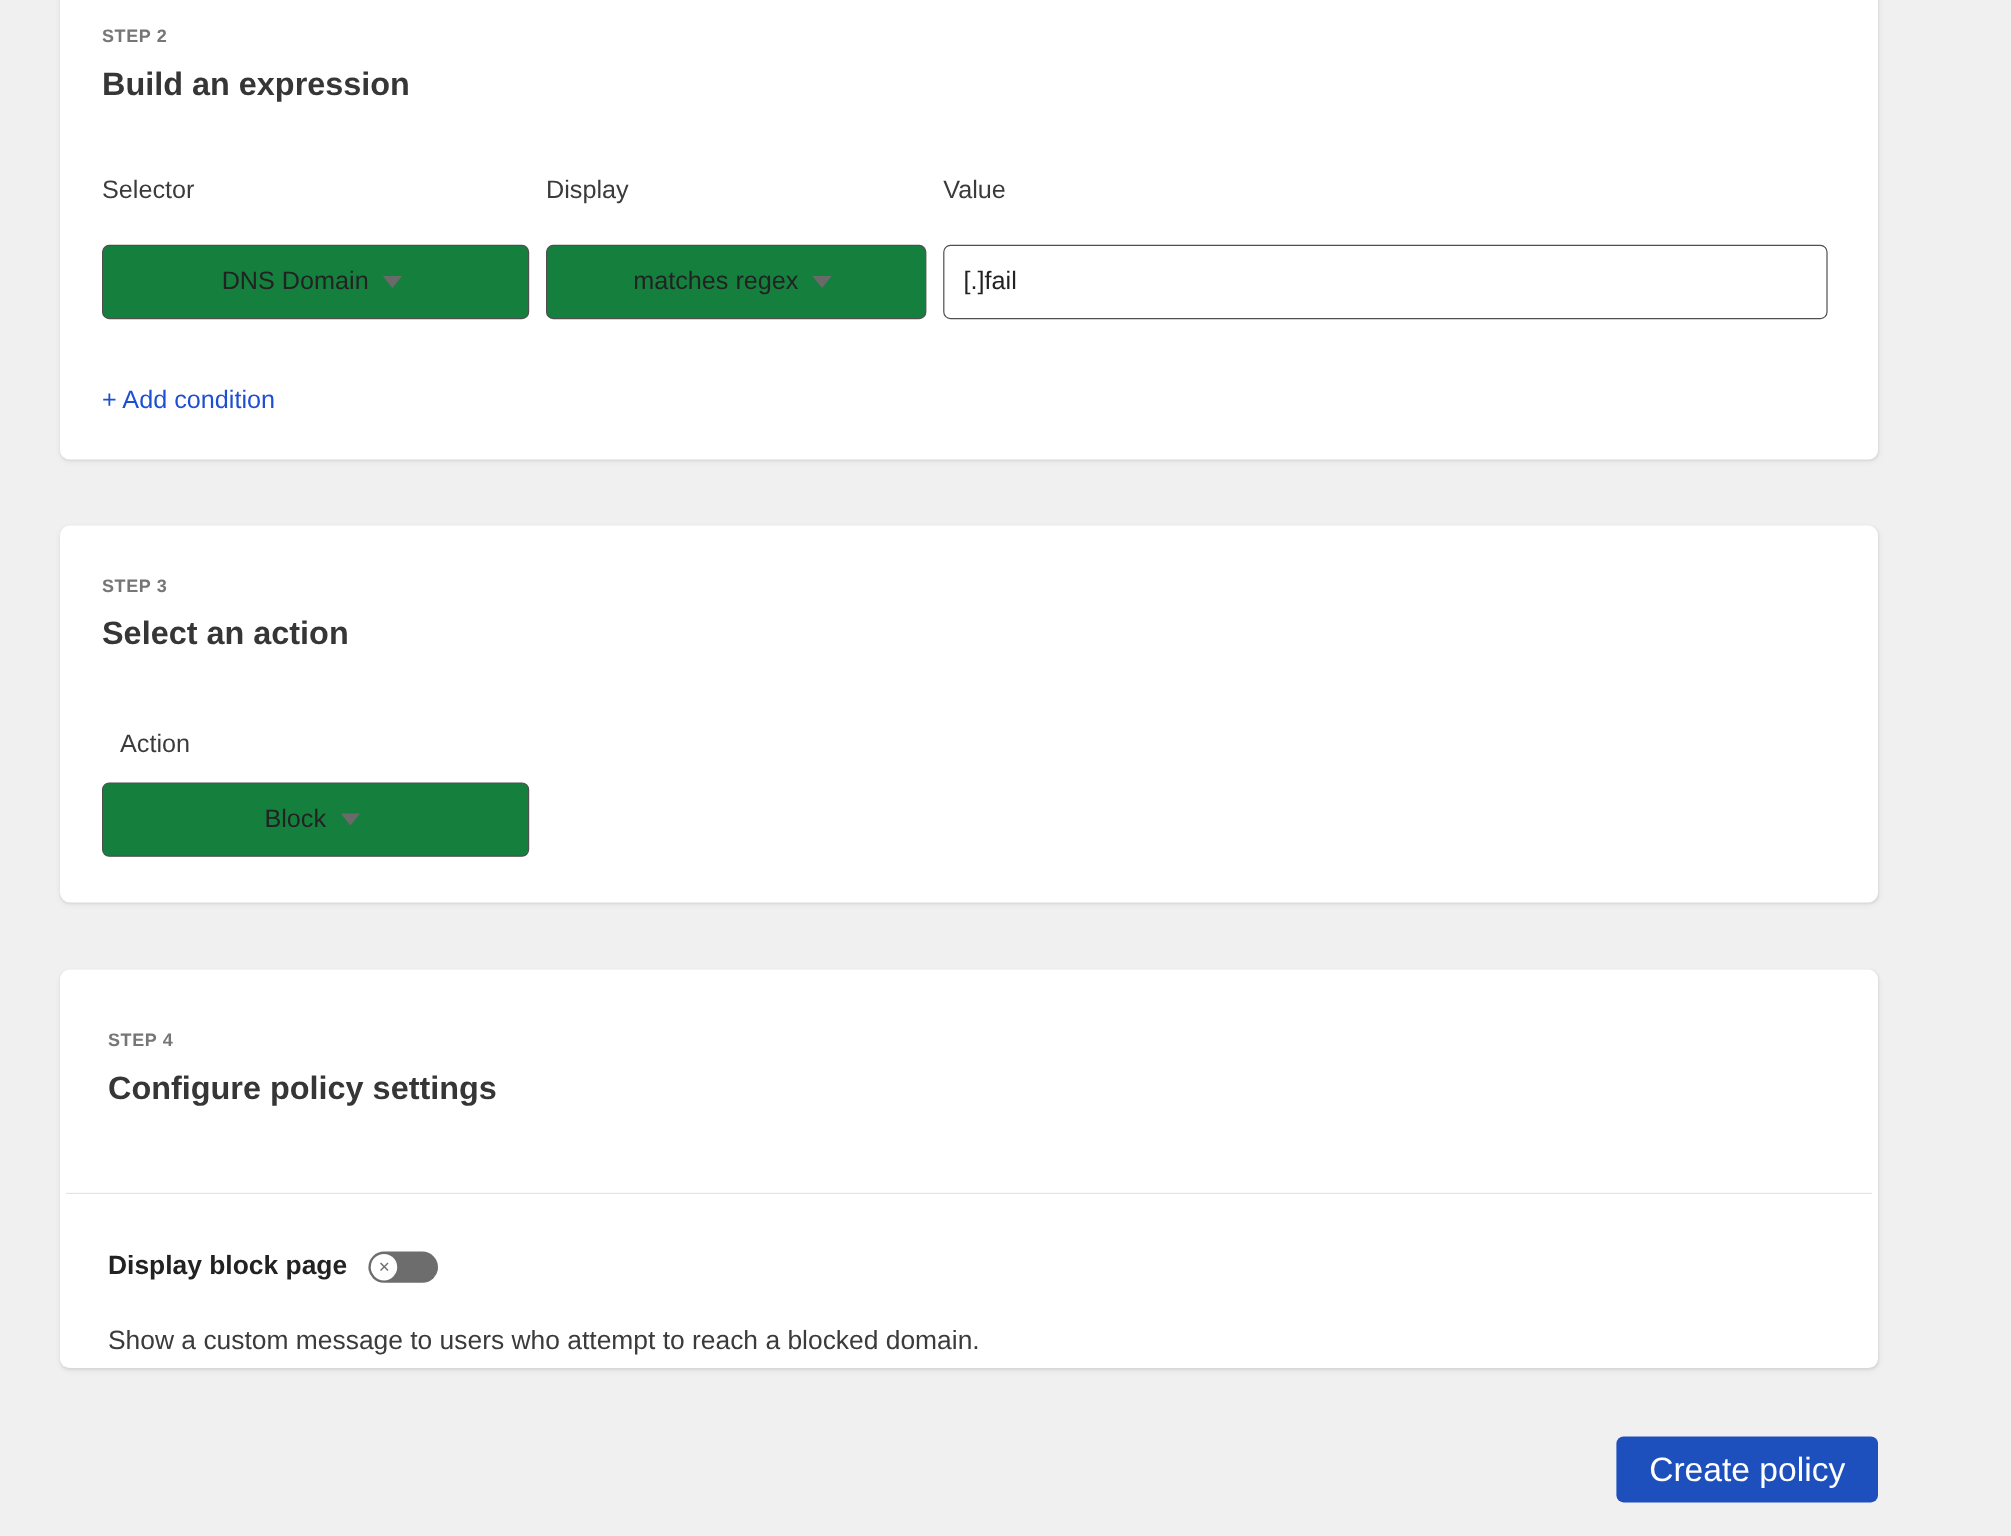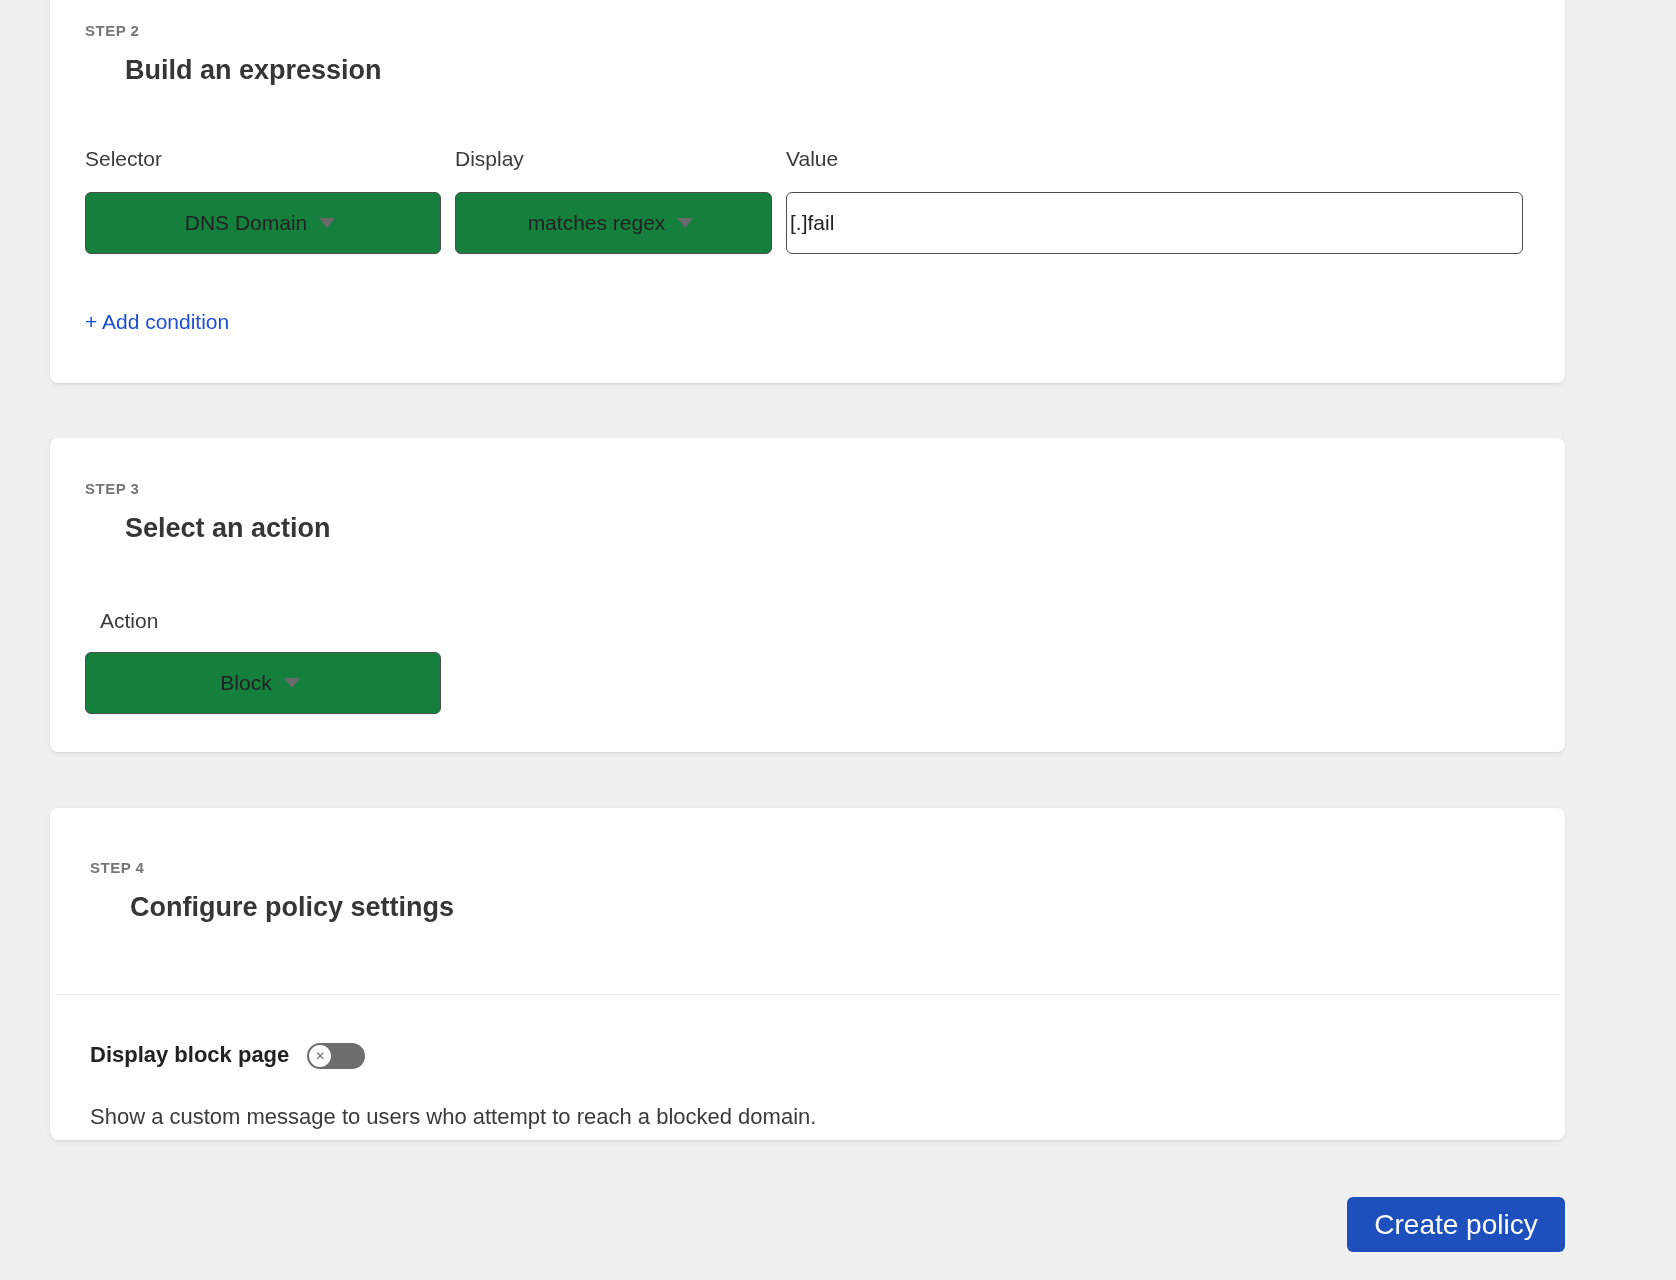--- a/index.html
+++ b/index.html
@@ -16,44 +16,44 @@
     box-sizing:border-box;
   }
   #card-expression{top:-44px;height:427px;padding:66px 42px 0 35px;border-top-left-radius:0;border-top-right-radius:0;}
   #card-action{top:438px;height:314px;padding:42px 42px 0 35px;}
   #card-settings{top:808px;height:332px;padding:5px;}
   .step-label{
     font-size:15px;font-weight:700;letter-spacing:.5px;color:#767676;
     line-height:18px;
   }
   .card-title{
-    font-size:27px;font-weight:700;color:#363636;line-height:32px;margin-top:14px;margin-left:40px;
+    font-size:27px;font-weight:700;color:#363636;line-height:32px;margin-top:14px;
   }
   .fields-row{display:flex;column-gap:14px;margin-top:60px;}
-  .field{display:flex;flex-direction:column;}
+  .field{display:flex;flex-direction:column;gap:12px;}
   .field-label{font-size:21px;color:#3b3b3b;line-height:26px;}
   .w-selector{width:356px;}
   .w-operator{width:317px;}
   .w-value{flex:1;}
   .select-box{
     margin-top:20px;height:62px;box-sizing:border-box;
     border:1.5px solid #4f4f4f;border-radius:6px;background:#15803d;
     display:flex;align-items:center;justify-content:center;
     padding:0 22px 0 16px;cursor:pointer;
   }
   .select-text{font-size:21px;color:#222222;}
   .caret{
     width:0;height:0;border-left:8px solid transparent;border-right:8px solid transparent;
     border-top:10px solid #6a6a6a;flex:0 0 auto;margin-left:12px;
   }
   .text-input{
     margin-top:20px;height:62px;box-sizing:border-box;width:100%;
     border:1.5px solid #4f4f4f;border-radius:6px;background:#fff;
     font-family:"Liberation Sans","DejaVu Sans",sans-serif;
-    font-size:21px;color:#222222;padding:0 3px;outline:none;
+    font-size:21px;color:#222222;padding:0 16px;outline:none;
   }
   .link{
     display:inline-block;margin-top:56px;font-size:21px;line-height:24px;
     color:#1c4fd1;text-decoration:none;cursor:pointer;
   }
   .single-field-label{margin-top:64px;margin-left:15px;}
   .single-select{margin-top:18px;}
   
   .settings-header{padding:46px 42px 49px 35px;border-bottom:1px solid #e4e4e4;}
   .settings-body{padding:46px 42px 0 35px;}

